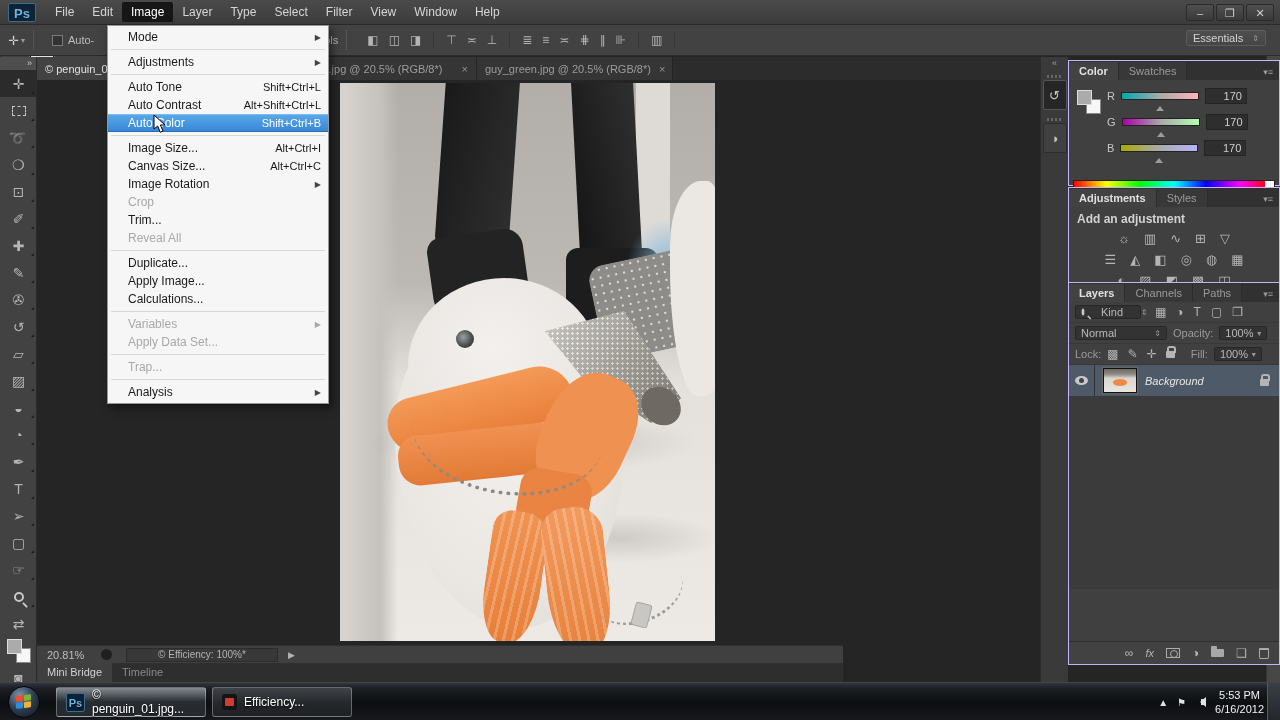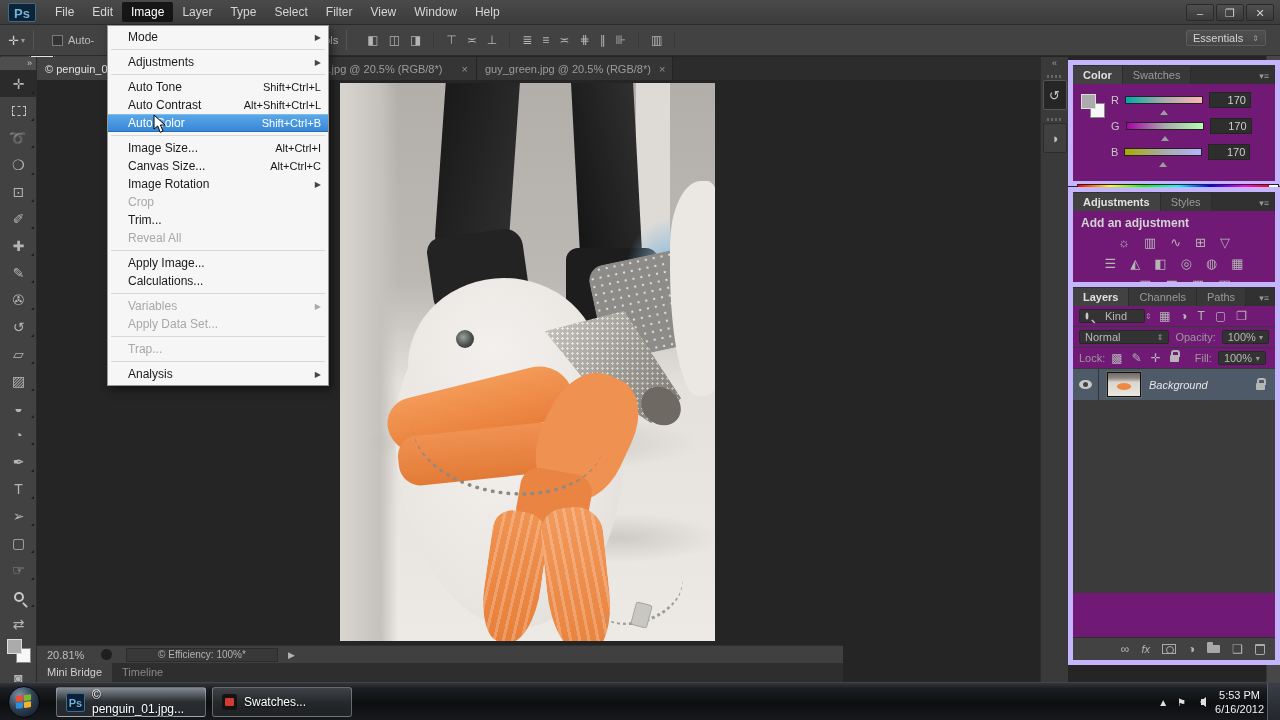--- a/index.html
+++ b/index.html
@@ -44,21 +44,21 @@
   .doc-tab{height:23px;display:flex;align-items:center;padding:0 8px;font-size:11px;white-space:nowrap;overflow:hidden;border-right:1px solid #242424;background:#353535;color:#9c9c9c}
   .doc-tab.active{background:#424242;color:#e2e2e2}
   .doc-tab .x{margin-left:auto;padding-left:8px;color:#8f8f8f;font-size:11px}
 
   
   #canvas-area{position:absolute;left:37px;top:80px;width:1003px;height:565px;background:#252525;z-index:1}
   #photo{position:absolute;left:303px;top:3px;width:375px;height:558px;overflow:hidden;background:linear-gradient(180deg,#b2aeaa 0%,#bcb8b4 36%,#e4e1dd 54%,#edeae6 100%)}
   .ph{position:absolute}
 
   
-  .panel{position:absolute;background:#701a75;border:5px solid #c4b5fd;z-index:12}
+  .panel{position:absolute;background:#404040;border:1px solid #c4b5fd;z-index:12}
   .phead{height:19px;background:#313131;display:flex;align-items:flex-end}
   .ptab{padding:3px 10px;font-size:11px;color:#9a9a9a;background:#383838;border-right:1px solid #2c2c2c}
   .ptab.active{background:#424242;color:#e0e0e0;font-weight:bold}
   .pmenu{margin-left:auto;color:#9a9a9a;font-size:9px;padding:0 6px 3px 0}
   .well{background:#333;border:1px solid #272727;border-radius:2px;color:#b9b9b9;display:flex;align-items:center;padding:0 5px;font-size:11px}
   .icon{color:#b5b5b5}
 
   
   #color-panel{left:1068px;top:60px;width:212px;height:126px}
   .chrow{position:absolute;height:16px;display:flex;align-items:center;font-size:11px;color:#c7c7c7}
@@ -610,20 +610,23 @@
         <span>Crop</span>
       </div>
       <div class="mi">
         <span>Trim...</span>
       </div>
       <div class="mi dis">
         <span>Reveal All</span>
       </div>
       <div class="msep"></div>
       <div class="mi">
+        <span>Duplicate...</span>
+      </div>
+      <div class="mi">
         <span>Apply Image...</span>
       </div>
       <div class="mi">
         <span>Calculations...</span>
       </div>
       <div class="msep"></div>
       <div class="mi dis">
         <span>Variables</span>
         <span class="sub">▶</span>
       </div>
@@ -656,21 +659,21 @@
           <span style="background:#f0b32f"></span>
       </span>
     </div>
     <div id="task-buttons">
         <div class="task-btn active" style="left: 56px; width: 150px;">
           <span class="psbadge">Ps</span>
           <span>© penguin_01.jpg...</span>
         </div>
         <div class="task-btn idle" style="left: 212px; width: 140px;">
           <span class="recic"></span>
-          <span>Swatches...</span>
+          <span>Efficiency...</span>
         </div>
       </div>
     <div id="tray">
       <span id="tray-icons" style="display:flex;align-items:center;gap:9px">
           <span class="icon tico">▲</span>
           <span class="icon tico">⚑</span>
           <span class="spk tico"></span>
         </span>
       <span id="clock">
         <span>5:53 PM</span><br>

